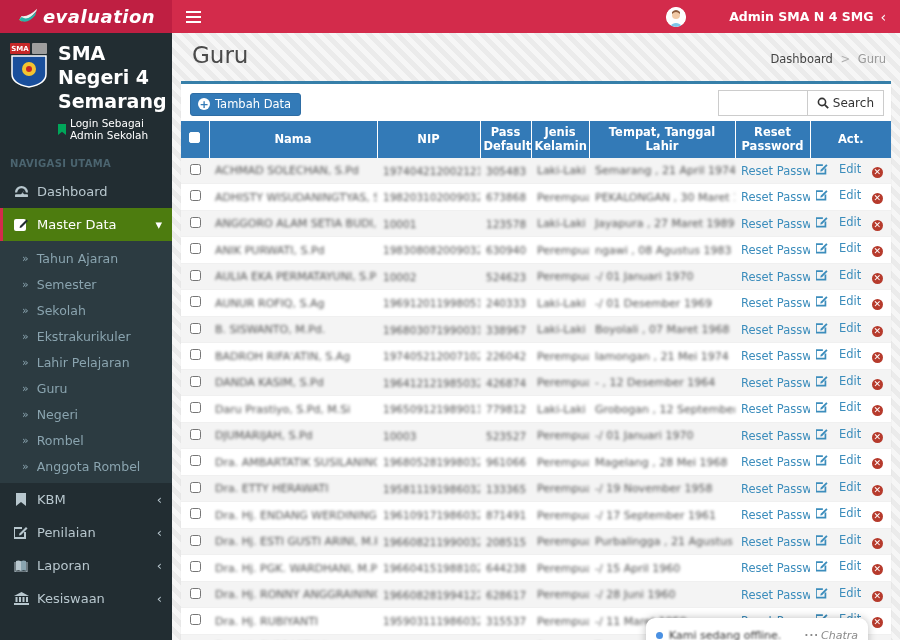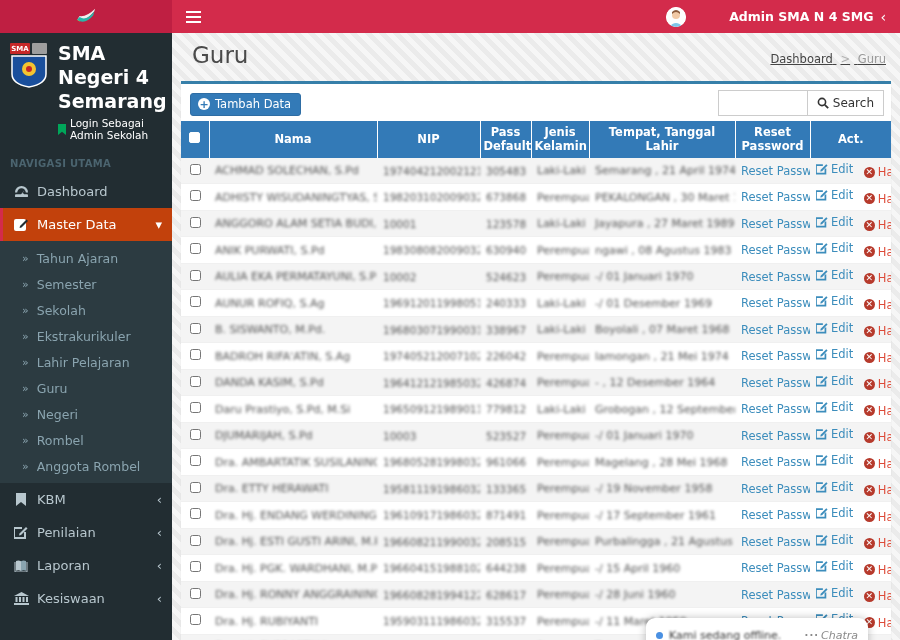--- a/index.html
+++ b/index.html
@@ -20,32 +20,32 @@
   
   .sidebar { position:absolute; top:33px; left:0; width:172px; height:607px; background:#222d32; z-index:20; }
   .user-panel { display:flex; padding:9px 8px; gap:8px; align-items:flex-start; }
   .school-name { color:#fff; font-size:19px; font-weight:bold; line-height:1.25; }
   .login-as { color:#fff; font-size:10.5px; margin-top:4px; display:flex; align-items:center; gap:4px; }
   .section-label { color:#4b646f; font-size:10px; font-weight:bold; padding:8px 10px 6px 10px; letter-spacing:.3px; }
   .menu { list-style:none; }
   .menu-item { display:flex; align-items:center; gap:8px; padding:9px 10px; color:#b8c7ce; font-size:13px; cursor:pointer; border-left:3px solid transparent; }
   .menu-item .mi-icon { width:16px; text-align:center; flex:none; display:inline-flex; justify-content:center; }
   .menu-item .caret { margin-left:auto; font-size:13px; color:#b8c7ce; }
-  .menu-item.active { background:#c2410c; color:#fff; border-left-color:#d32b4b; }
+  .menu-item.active { background:#4d7c0f; color:#fff; border-left-color:#d32b4b; }
   .menu-item.active .caret { color:#fff; }
   .submenu { list-style:none; background:#2c3b41; padding:4px 0; }
   .submenu li { display:flex; align-items:center; gap:8px; padding:5.5px 10px 5.5px 22px; color:#8aa4af; font-size:12.5px; cursor:pointer; }
   .submenu li .chev { font-size:11px; }
 
   
   .content { position:absolute; top:33px; left:172px; width:728px; height:607px;
     background:repeating-linear-gradient(45deg,#f6f6f6 0px,#f6f6f6 5px,#ebebeb 5px,#ebebeb 10px); }
   .content-header { display:flex; align-items:flex-start; justify-content:space-between; padding:9px 14px 0 20px; }
   .page-title { font-size:23px; font-weight:normal; color:#4a4a4a; }
-  .breadcrumb { font-size:11.5px; color:#444; margin-top:10px;text-decoration:underline; }
+  .breadcrumb { font-size:11.5px; color:#444; margin-top:10px; }
   .breadcrumb .sep { color:#b0b0b0; margin:0 4px; }
   .breadcrumb .current { color:#999; }
 
   .box { background:#fff; border-top:3px solid #367fa9; margin:13px 9px 0 9px; width:710px; min-height:600px;
     box-shadow:0 1px 1px rgba(0,0,0,.1); position:relative; }
   .box-header { height:37px; position:relative; }
   .btn-add { position:absolute; left:9px; top:9px; background:#337ab7; border:1px solid #2e6da4; color:#fff;
     font-size:11.5px; padding:3px 9px 4px 7px; border-radius:3px; display:flex; align-items:center; gap:5px; cursor:pointer;
     font-family:inherit; }
   .plus-circle { width:12px; height:12px; border-radius:50%; background:#fff; color:#337ab7; font-size:11px; font-weight:bold;
@@ -65,21 +65,21 @@
   thead th:last-child { border-right:none; }
   tbody td { padding:4px 6px; height:24.6px; border-bottom:1px solid #f0f0f0; overflow:hidden; white-space:nowrap; vertical-align:middle; }
   tbody tr:nth-child(odd) { background:#f4f4f4; }
   tbody tr:nth-child(even) { background:#fff; }
   .cb-cell { text-align:center; }
   input[type=checkbox]{ width:11px; height:11px; }
   th input[type=checkbox]{ appearance:none; width:11px; height:11px; background:#fff; border:1px solid #fff; border-radius:2px; }
   .blurred { filter:blur(1.6px); color:#555; }
   td.num { font-size:10.5px; }
   a.reset { color:#3c8dbc; cursor:pointer; font-size:11.5px; text-decoration:none; }
-  td.act a { text-decoration:none; cursor:pointer; display:inline-flex; align-items:center; gap:3px; font-size:11.5px; }
+  td.act a { text-decoration:none; cursor:pointer; display:inline-flex; align-items:center; gap:11px; font-size:11.5px; }
   a.edit { color:#3c8dbc; margin-right:7px; }
   a.hapus { color:#dd4b39; }
   .xcircle { width:11px; height:11px; border-radius:50%; background:#b63a2c; color:#fff; font-size:9px; font-weight:bold;
     display:inline-flex; align-items:center; justify-content:center; line-height:1; }
 
   
   .chat { position:absolute; left:646px; top:618px; width:222px; height:34px; background:#fff; z-index:40;
     border-radius:9px 9px 0 0; box-shadow:0 0 8px rgba(0,0,0,.25); display:flex; align-items:center; padding:0 10px; gap:6px; }
   .chat-dot { width:7px; height:7px; border-radius:50%; background:#4a90e2; flex:none; }
   .chat-msg { font-size:11px; color:#333; filter:blur(1px); }
@@ -91,20 +91,21 @@
 </head>
 <body>
 
 <header class="navbar">
   <div class="brand">
     <svg width="22" height="20" viewBox="0 0 24 22">
       <path d="M2 14 L6 11 L5 16 Z" fill="#f0c419"></path>
       <path d="M3 13 Q11 17 21 5 L22 2 Q13 11 5 10 Z" fill="#efefef"></path>
       <path d="M2 14 Q11 20 20 9 L21 5 Q12 16 5 11 Z" fill="#29b5a8"></path>
     </svg>
+    <span class="brand-text">evaluation</span>
   </div>
   <button class="hamburger">
     <span></span>
       <span></span>
       <span></span>
   </button>
   <div class="nav-right">
     <span class="avatar">
       <svg width="20" height="20" viewBox="0 0 20 20">
         <circle cx="10" cy="10" r="10" fill="#fdfdfd"></circle>

